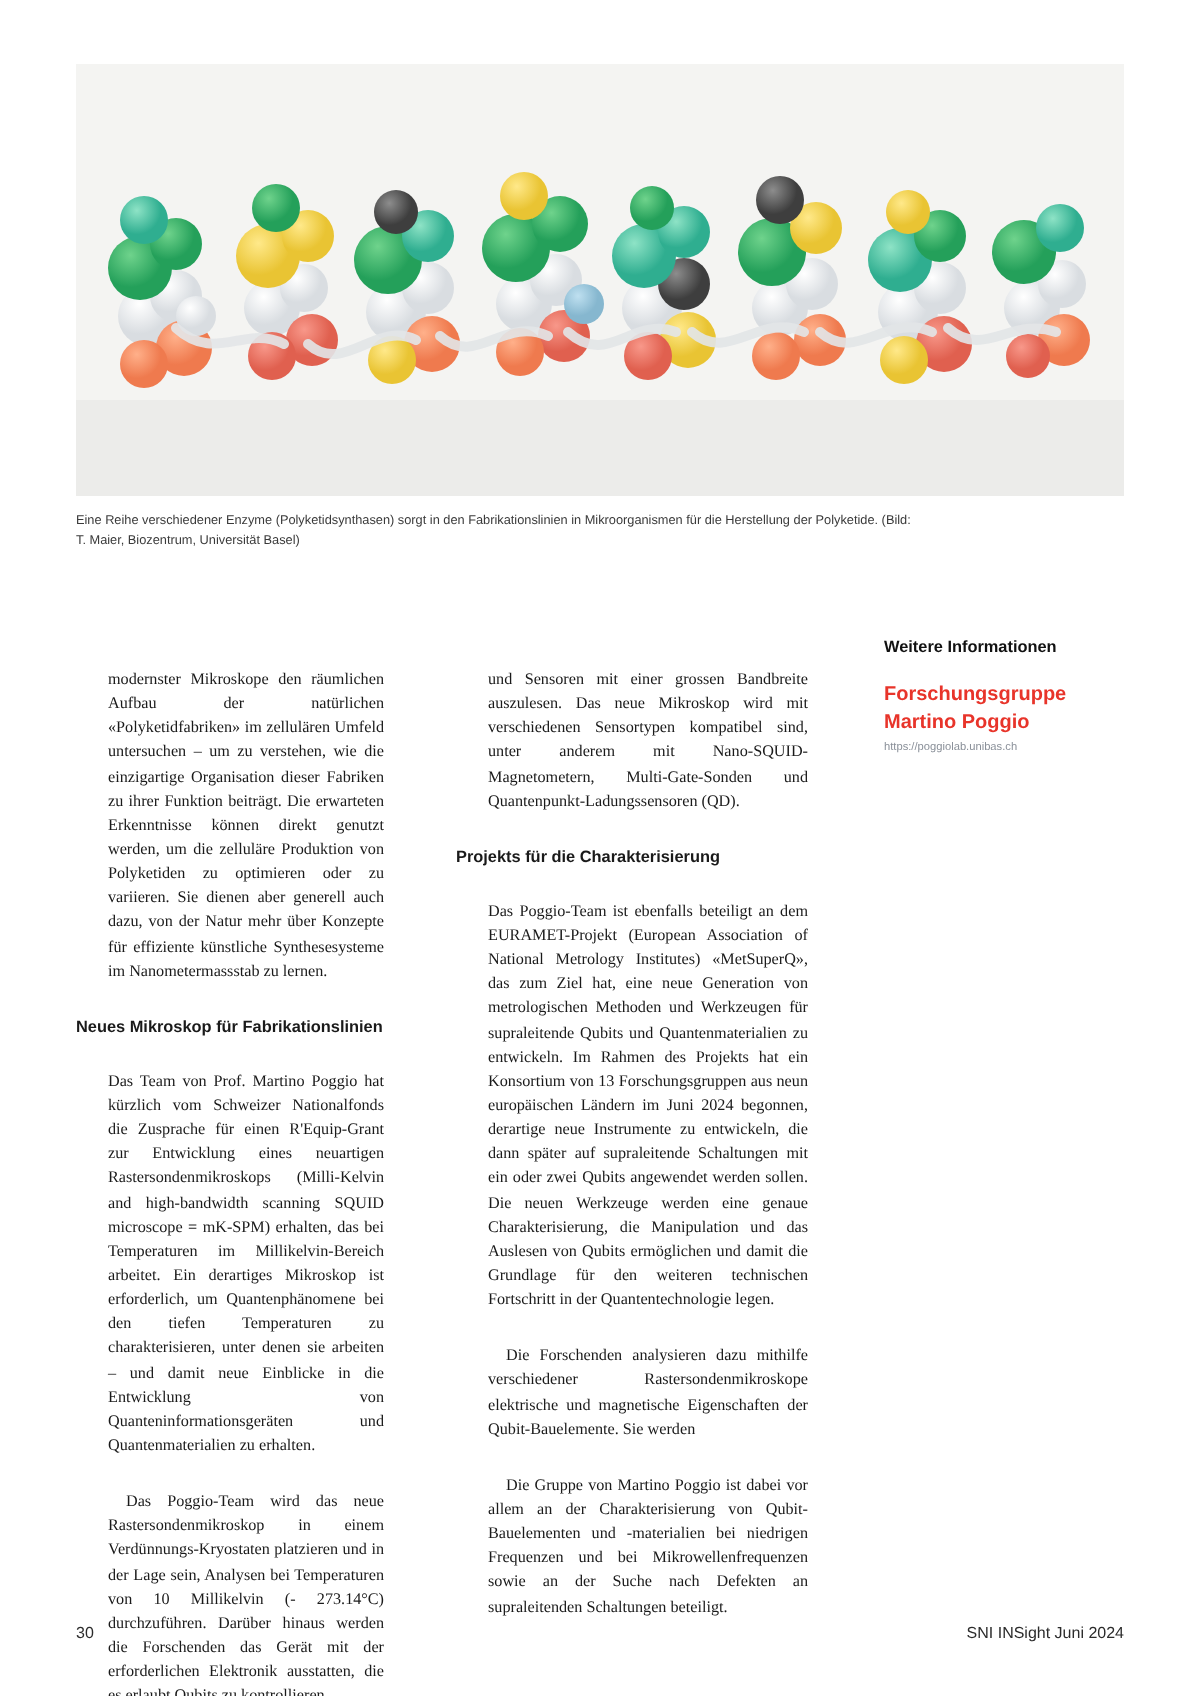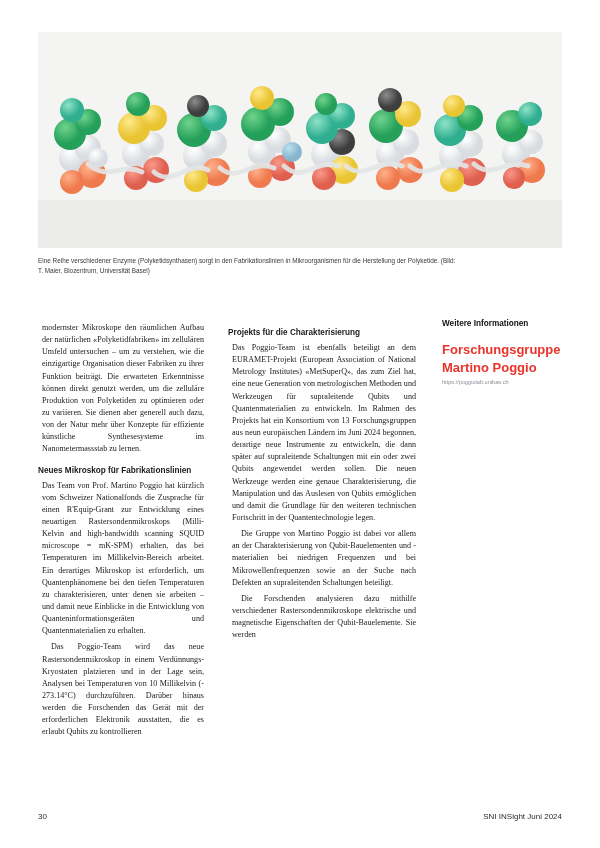--- a/index.html
+++ b/index.html
@@ -48,21 +48,21 @@
 
   
   .col {
     position: absolute;
     font-size: 8.1px;
     line-height: 1.5;
     text-align: justify;
     hyphens: auto;
   }
   .col p {
-    margin: 4px;
+    margin: 16px;
     text-indent: 0;
   }
   .col p + p {
     text-indent: 9px;
   }
   .col h3 {
     margin: 9px 0 2px 0;
     font-family: "Liberation Sans", sans-serif;
     font-size: 8.2px;
     font-weight: bold;
@@ -89,21 +89,21 @@
     font-family: "Liberation Sans", sans-serif;
   }
   .sidebar-title {
     font-size: 8.2px;
     font-weight: bold;
     line-height: 1.35;
     color: #111111;
     margin-bottom: 12px;
   }
   .sidebar-group-label {
-    font-size: 13px;
+    font-size: 10px;
     font-weight: bold;
     line-height: 1.4;
     color: #e8342a;
   }
   .sidebar-link {
     margin-top: 2px;
     font-size: 5.6px;
     line-height: 1.4;
     color: #8a9099;
     word-break: break-all;
@@ -275,24 +275,25 @@
   </div>
 
   <div class="col" id="col1">
     <p>modernster Mikroskope den räumlichen Aufbau der natürlichen «Polyketidfabriken» im zellulären Umfeld untersuchen – um zu verstehen, wie die einzigartige Organisation dieser Fabriken zu ihrer Funktion beiträgt. Die erwarteten Erkenntnisse können direkt genutzt werden, um die zelluläre Produktion von Polyketiden zu optimieren oder zu variieren. Sie dienen aber generell auch dazu, von der Natur mehr über Konzepte für effiziente künstliche Synthesesysteme im Nanometermassstab zu lernen.</p>
     <h3>Neues Mikroskop für Fabrikationslinien</h3>
     <p>Das Team von Prof. Martino Poggio hat kürzlich vom Schweizer Nationalfonds die Zusprache für einen R'Equip-Grant zur Entwicklung eines neuartigen Rastersondenmikroskops (Milli-Kelvin and high-bandwidth scanning SQUID microscope = mK-SPM) erhalten, das bei Temperaturen im Millikelvin-Bereich arbeitet. Ein derartiges Mikroskop ist erforderlich, um Quantenphänomene bei den tiefen Temperaturen zu charakterisieren, unter denen sie arbeiten – und damit neue Einblicke in die Entwicklung von Quanteninformationsgeräten und Quantenmaterialien zu erhalten.</p>
     <p>Das Poggio-Team wird das neue Rastersondenmikroskop in einem Verdünnungs-Kryostaten platzieren und in der Lage sein, Analysen bei Temperaturen von 10 Millikelvin (- 273.14°C) durchzuführen. Darüber hinaus werden die Forschenden das Gerät mit der erforderlichen Elektronik ausstatten, die es erlaubt Qubits zu kontrollieren</p>
   </div>
 
   <div class="col" id="col2">
+    <p>und Sensoren mit einer grossen Bandbreite auszulesen. Das neue Mikroskop wird mit verschiedenen Sensortypen kompatibel sind, unter anderem mit Nano-SQUID-Magnetometern, Multi-Gate-Sonden und Quantenpunkt-Ladungssensoren (QD).</p>
     <h3>Projekts für die Charakterisierung</h3>
     <p>Das Poggio-Team ist ebenfalls beteiligt an dem EURAMET-Projekt (European Association of National Metrology Institutes) «MetSuperQ», das zum Ziel hat, eine neue Generation von metrologischen Methoden und Werkzeugen für supraleitende Qubits und Quantenmaterialien zu entwickeln. Im Rahmen des Projekts hat ein Konsortium von 13 Forschungsgruppen aus neun europäischen Ländern im Juni 2024 begonnen, derartige neue Instrumente zu entwickeln, die dann später auf supraleitende Schaltungen mit ein oder zwei Qubits angewendet werden sollen. Die neuen Werkzeuge werden eine genaue Charakterisierung, die Manipulation und das Auslesen von Qubits ermöglichen und damit die Grundlage für den weiteren technischen Fortschritt in der Quantentechnologie legen.</p>
+    <p>Die Forschenden analysieren dazu mithilfe verschiedener Rastersondenmikroskope elektrische und magnetische Eigenschaften der Qubit-Bauelemente. Sie werden</p>
     <p>Die Gruppe von Martino Poggio ist dabei vor allem an der Charakterisierung von Qubit-Bauelementen und -materialien bei niedrigen Frequenzen und bei Mikrowellenfrequenzen sowie an der Suche nach Defekten an supraleitenden Schaltungen beteiligt.</p>
-    <p>Die Forschenden analysieren dazu mithilfe verschiedener Rastersondenmikroskope elektrische und magnetische Eigenschaften der Qubit-Bauelemente. Sie werden</p>
   </div>
 
   <div class="sidebar">
     <div class="sidebar-title">Weitere Informationen</div>
     <div class="sidebar-group-label">Forschungsgruppe Martino Poggio</div>
     <a class="sidebar-link" href="#">https://poggiolab.unibas.ch</a>
   </div>
 
   <div class="footer">
     <div class="folio">30</div>

